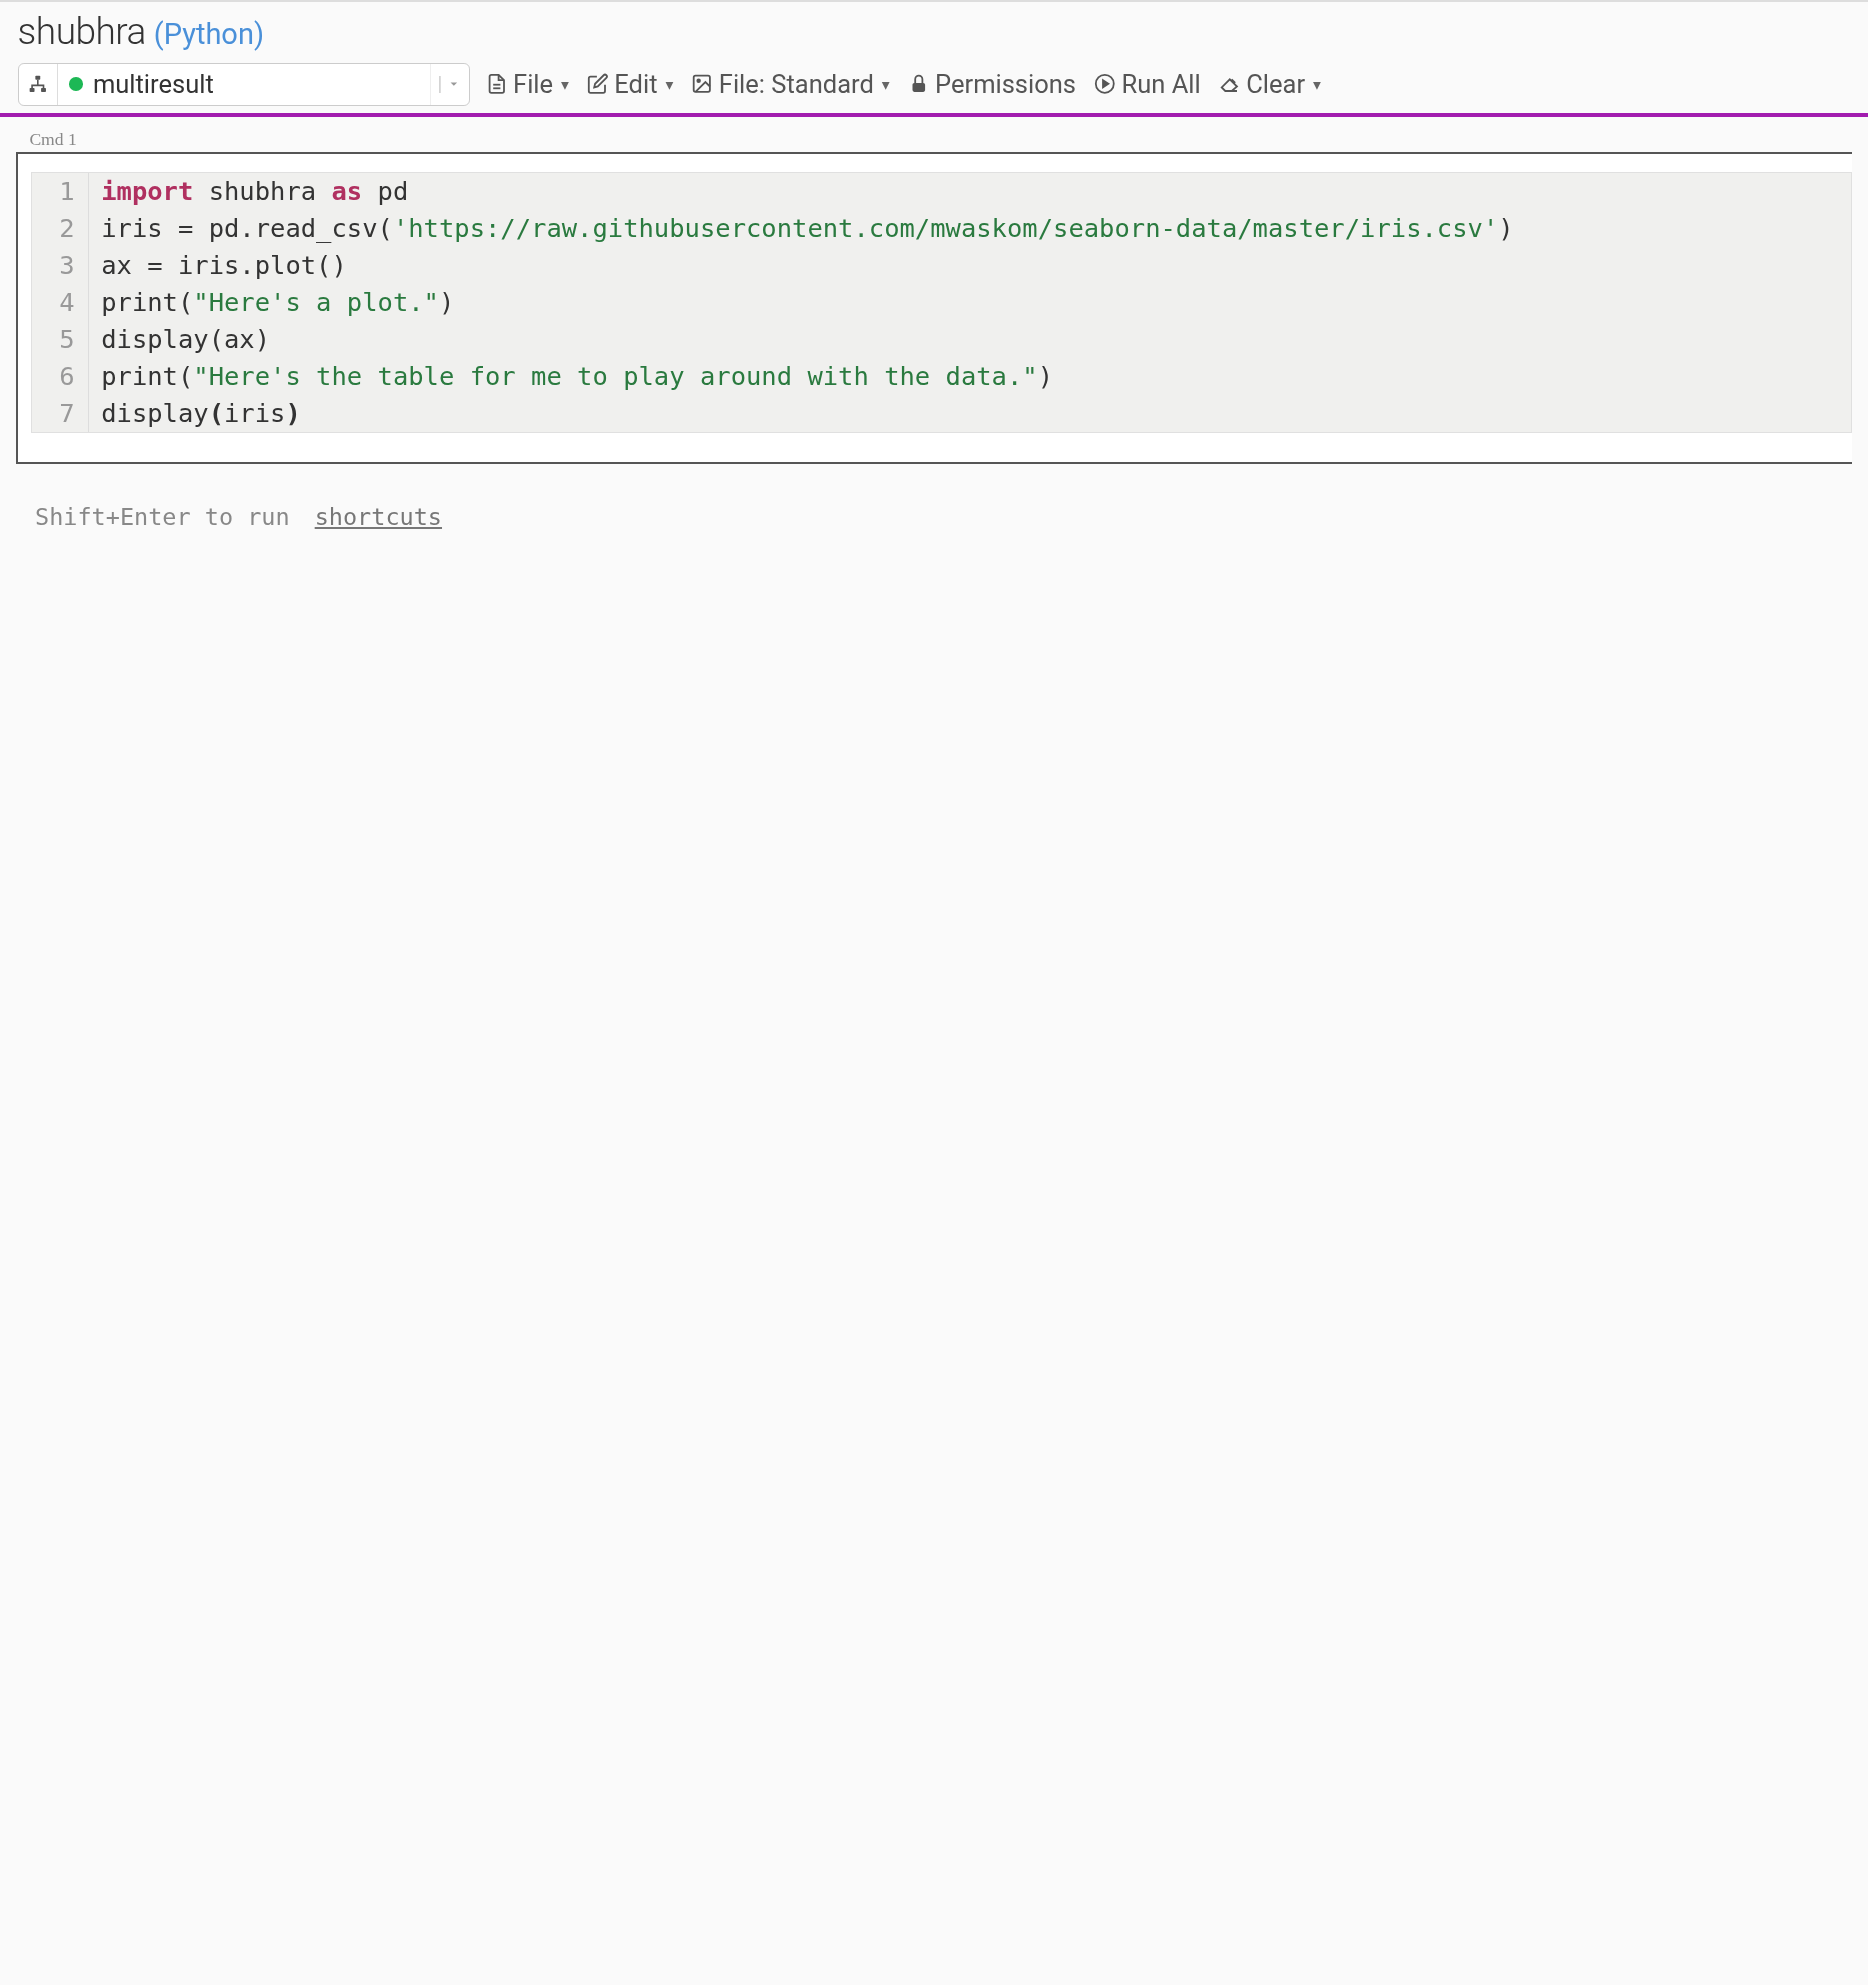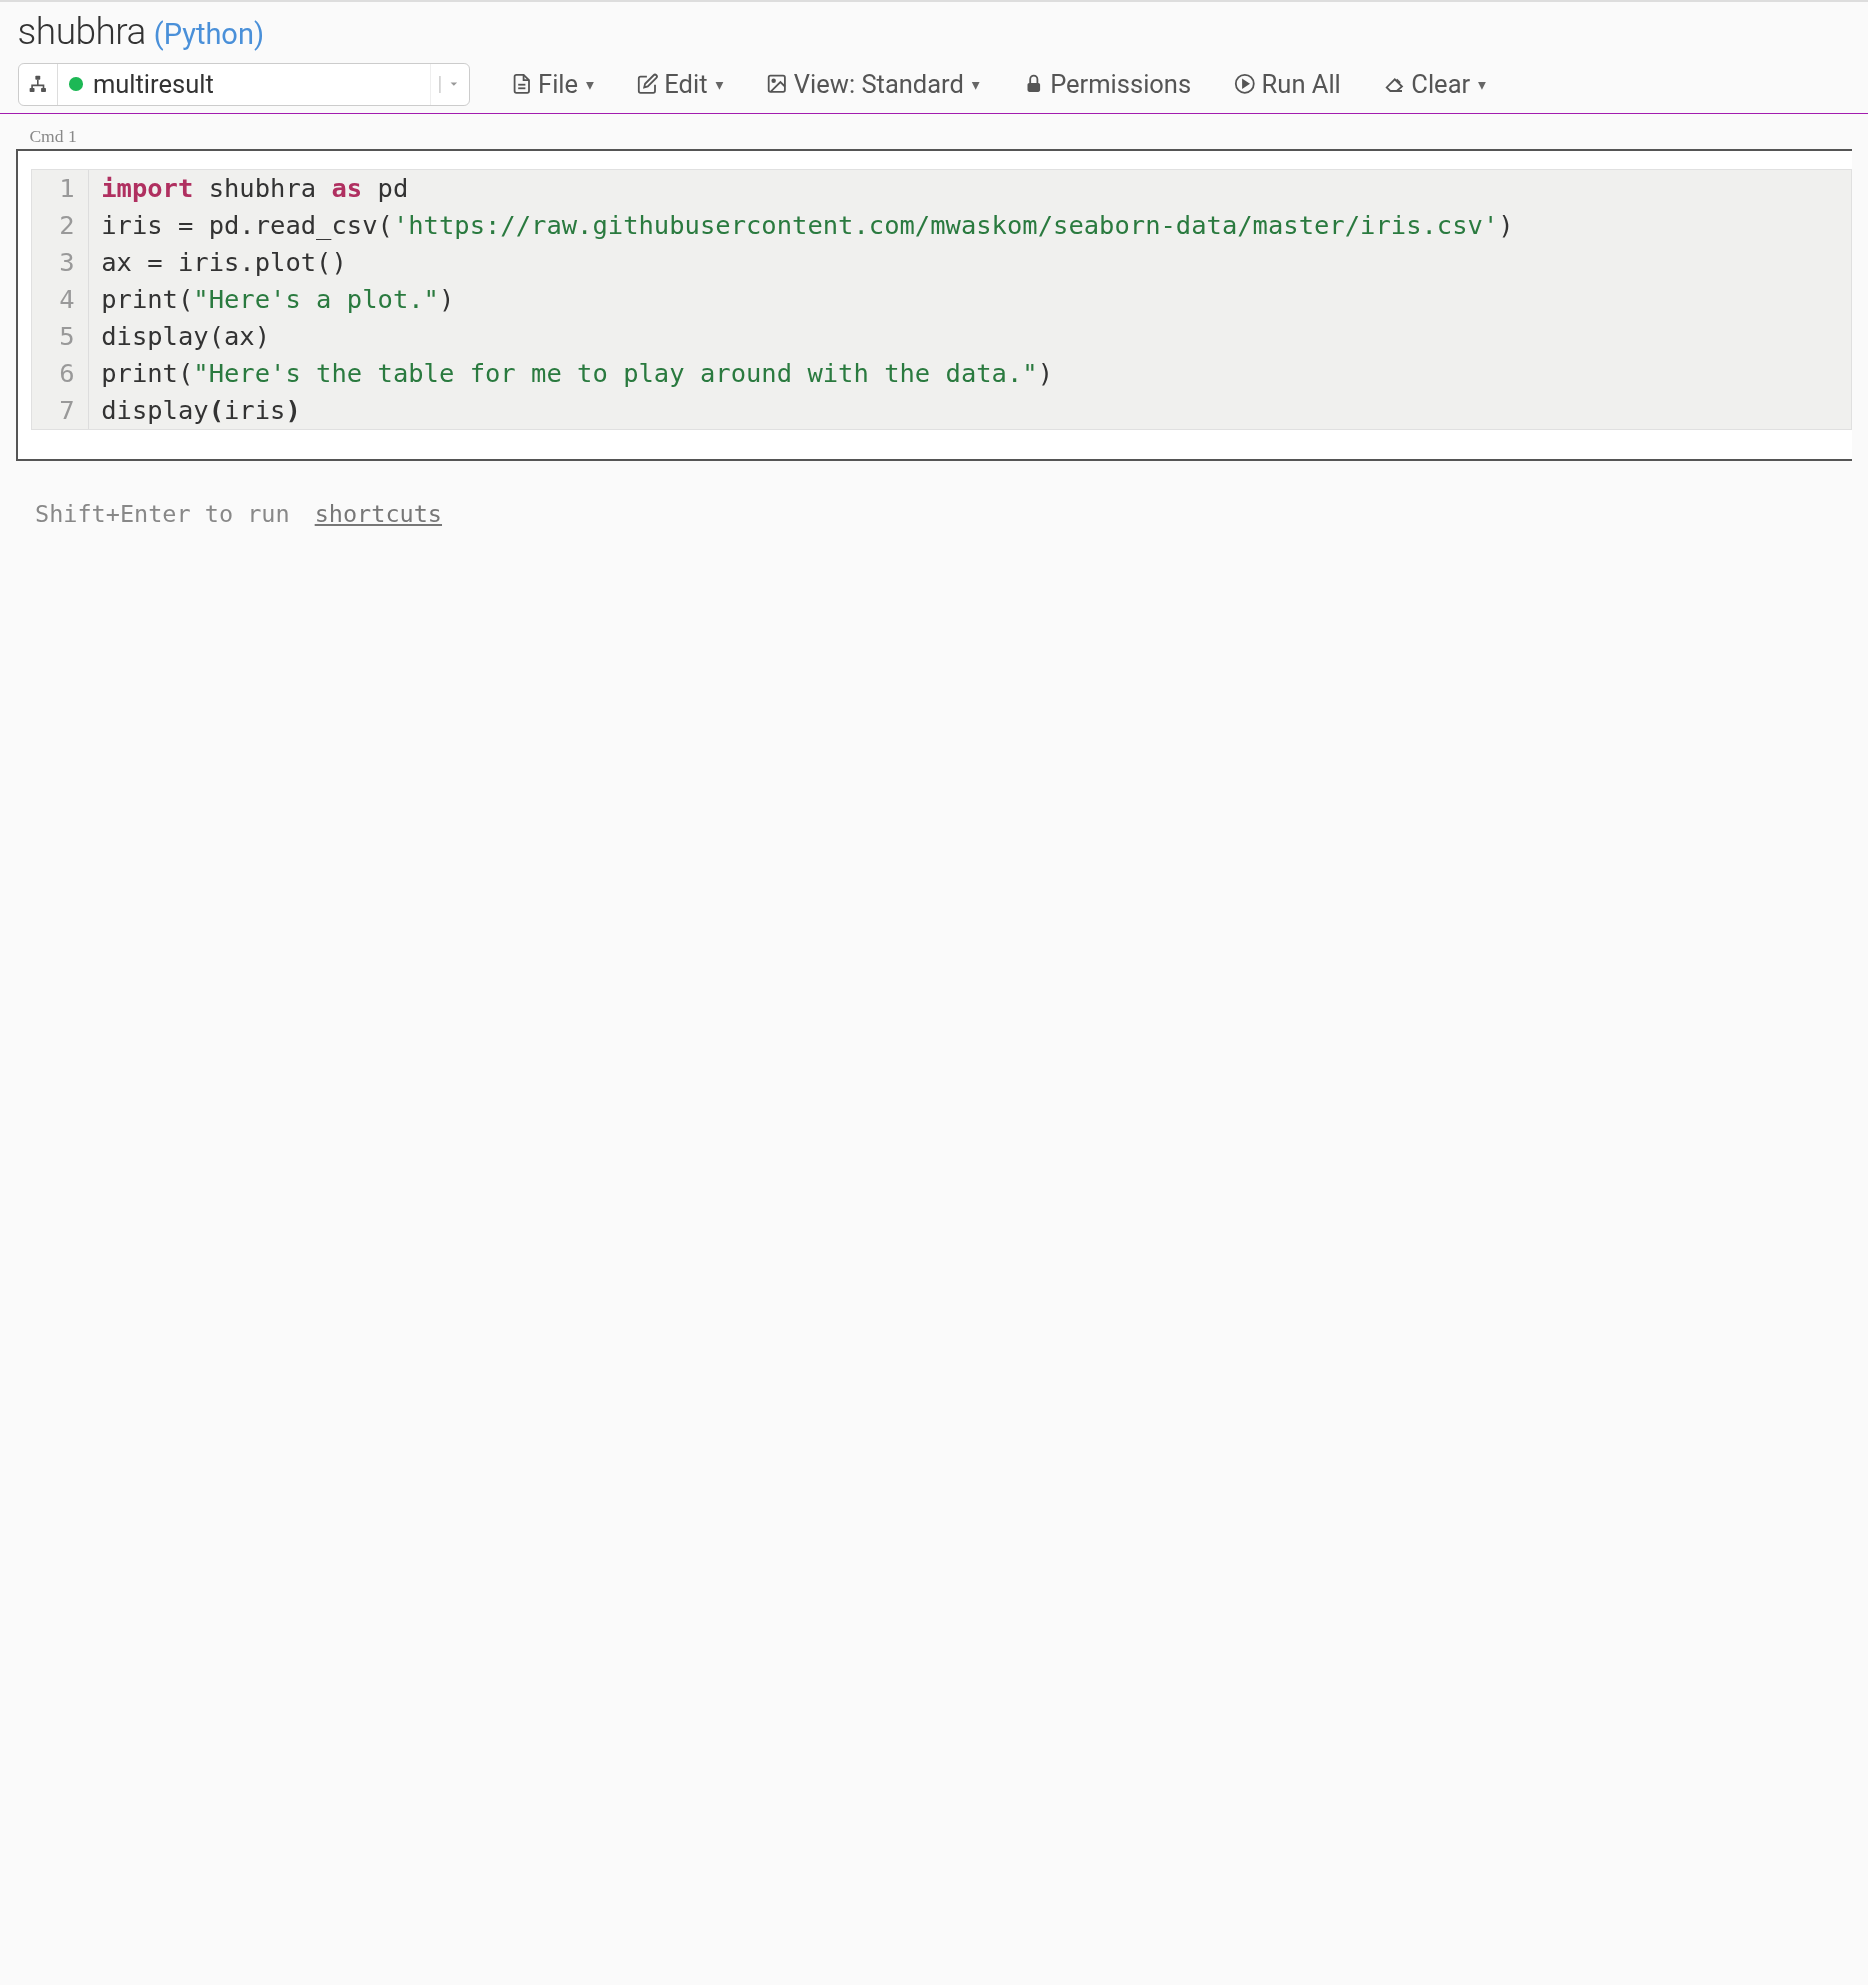--- a/index.html
+++ b/index.html
@@ -31,23 +31,23 @@
       letter-spacing: -0.5px;
     }
     .header-lang {
       font-size: 29px;
       color: #4a90d9;
       font-weight: 400;
     }
     .toolbar {
       display: flex;
       align-items: center;
-      gap: 39px;
+      gap: 14px;
       padding: 5.9px 17.6px 7.8px 17.6px;
-      border-bottom: 1px solid #a21caf;
+      border-bottom: 4px solid #a21caf;
     }
     .picker-group {
       display: flex;
       align-items: stretch;
       border: 1px solid #ccc;
       border-radius: 5.9px;
       background: #fff;
       height: 43px;
       overflow: hidden;
     }
@@ -228,21 +228,21 @@
   </div>
 
   <div class="toolbar-btn">
     <span class="icon">
       <svg viewBox="0 0 24 24" fill="none" stroke="#555" stroke-width="2">
         <rect x="3" y="3" width="18" height="18" rx="2"></rect>
         <circle cx="8.5" cy="8.5" r="1.5" fill="#555"></circle>
         <polyline points="21 15 16 10 5 21"></polyline>
       </svg>
     </span>
-    <span>View: Standard</span>
+    <span>File: Standard</span>
     <span class="caret-down">▾</span>
   </div>
 
   <div class="toolbar-btn">
     <span class="icon">
       <svg viewBox="0 0 24 24" fill="#555">
         <rect x="5" y="11" width="14" height="10" rx="2"></rect>
         <path d="M8 11V7a4 4 0 0 1 8 0v4" fill="none" stroke="#555" stroke-width="2"></path>
       </svg>
     </span>

